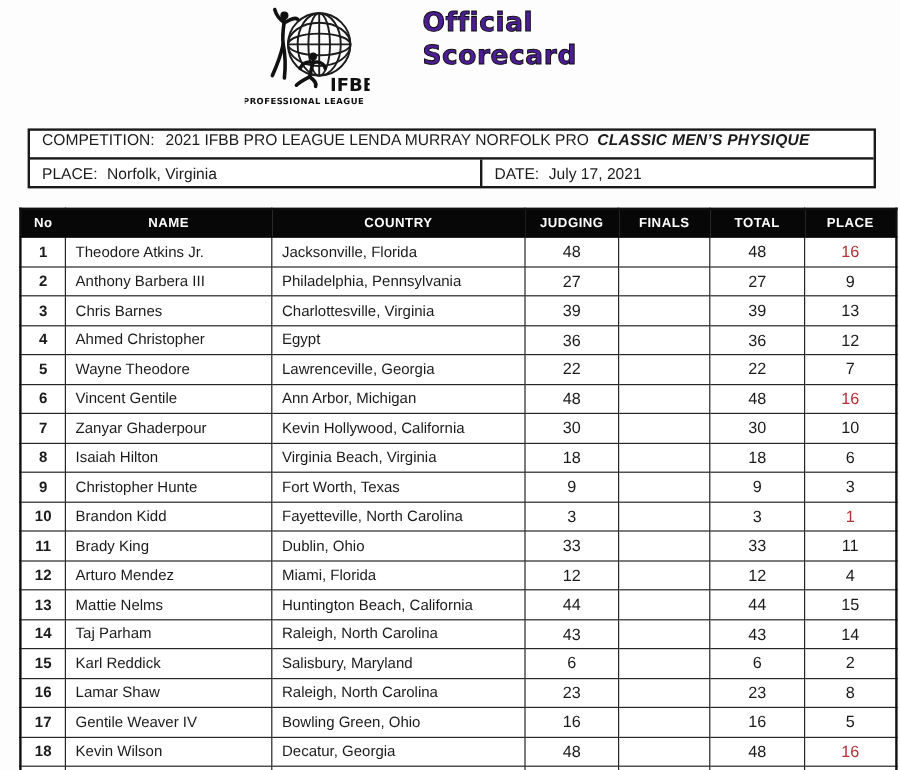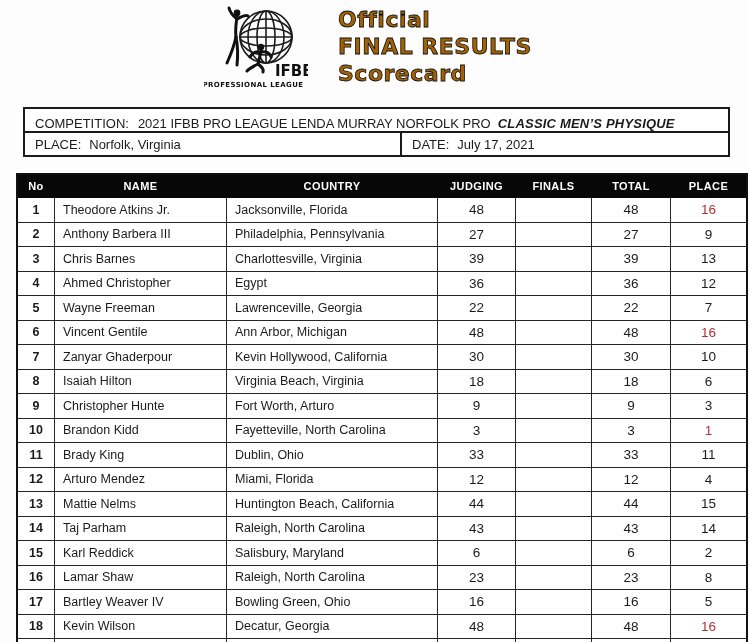--- a/index.html
+++ b/index.html
@@ -7,34 +7,34 @@
     width:750px; height:642px; overflow:hidden;
     background:#fdfdfd; color:#1b1b1b;
     font-family:"Liberation Sans", sans-serif;
     -webkit-font-smoothing:antialiased;
   }
   .page { position:relative; width:750px; height:642px; }
 
   
   .logo { position:absolute; left:204px; top:4px; width:104px; height:88px; }
   .title {
-    position:absolute; left:338px; top:6px;
+    position:absolute; left:352px; top:6px;
     font-family:"DejaVu Sans", sans-serif;
     font-weight:900; font-size:22px; line-height:27px;
-    letter-spacing:0.5px; color:#a16207;
+    letter-spacing:0.5px; color:#4c1d95;
     -webkit-text-stroke:0.8px #0c0c0c;
   }
 
   
   .info-box {
     position:absolute; left:23px; top:107px; width:707px;
     border:2px solid #1a1a1a; box-sizing:border-box;
     font-size:13px; background:#fff;
   }
-  .info-row { height:22px; display:flex; align-items:flex-end; }
+  .info-row { height:22px; display:flex; align-items:flex-start; }
   .info-row.top { border-bottom:2px solid #1a1a1a; padding-left:10px; }
   .info-row.bottom { padding:0; }
   .lbl { margin-right:9px; white-space:pre; }
   .division { font-weight:bold; font-style:italic; margin-left:7px; letter-spacing:0.2px; }
   .place-cell {
     width:377px; height:22px; border-right:2px solid #1a1a1a;
     display:flex; align-items:center; padding-left:10px; box-sizing:border-box;
   }
   .date-cell { flex:1; height:22px; display:flex; align-items:center; padding-left:10px; }
   .place-cell .lbl, .date-cell .lbl { margin-right:8px; }
@@ -102,21 +102,20 @@
         <path d="M54 60 C50 62 46 64 43 67" fill="none"></path>
         <path d="M54 60 C58 63 60 65 59 68" fill="none"></path>
       </g>
       <text x="71" y="72" font-family="DejaVu Sans, sans-serif" font-size="15" font-weight="bold" fill="#101010" text-anchor="start">IFBB</text>
       <text x="49" y="83" font-family="DejaVu Sans, sans-serif" font-size="7" font-weight="bold" fill="#101010" text-anchor="middle" letter-spacing="0.4">PROFESSIONAL LEAGUE</text>
     </svg>
   </div>
 
   <div class="title">
     <div>Official</div>
-    <div>FINAL RESULTS</div>
     <div>Scorecard</div>
   </div>
 
   <div class="info-box">
     <div class="info-row top">
       <span class="lbl">COMPETITION:</span>
       <span>2021 IFBB PRO LEAGUE LENDA MURRAY NORFOLK PRO</span>
       <span class="division">CLASSIC MEN’S PHYSIQUE</span>
     </div>
     <div class="info-row bottom">
@@ -175,21 +174,21 @@
           <td class="c-no">4</td>
           <td class="c-name">Ahmed Christopher</td>
           <td class="c-country">Egypt</td>
           <td class="c-judging">36</td>
           <td class="c-finals"></td>
           <td class="c-total">36</td>
           <td class="c-place">12</td>
         </tr>
         <tr>
           <td class="c-no">5</td>
-          <td class="c-name">Wayne Freeman</td>
+          <td class="c-name">Wayne Theodore</td>
           <td class="c-country">Lawrenceville, Georgia</td>
           <td class="c-judging">22</td>
           <td class="c-finals"></td>
           <td class="c-total">22</td>
           <td class="c-place">7</td>
         </tr>
         <tr>
           <td class="c-no">6</td>
           <td class="c-name">Vincent Gentile</td>
           <td class="c-country">Ann Arbor, Michigan</td>
@@ -212,21 +211,21 @@
           <td class="c-name">Isaiah Hilton</td>
           <td class="c-country">Virginia Beach, Virginia</td>
           <td class="c-judging">18</td>
           <td class="c-finals"></td>
           <td class="c-total">18</td>
           <td class="c-place">6</td>
         </tr>
         <tr>
           <td class="c-no">9</td>
           <td class="c-name">Christopher Hunte</td>
-          <td class="c-country">Fort Worth, Arturo</td>
+          <td class="c-country">Fort Worth, Texas</td>
           <td class="c-judging">9</td>
           <td class="c-finals"></td>
           <td class="c-total">9</td>
           <td class="c-place">3</td>
         </tr>
         <tr>
           <td class="c-no">10</td>
           <td class="c-name">Brandon Kidd</td>
           <td class="c-country">Fayetteville, North Carolina</td>
           <td class="c-judging">3</td>
@@ -283,21 +282,21 @@
           <td class="c-no">16</td>
           <td class="c-name">Lamar Shaw</td>
           <td class="c-country">Raleigh, North Carolina</td>
           <td class="c-judging">23</td>
           <td class="c-finals"></td>
           <td class="c-total">23</td>
           <td class="c-place">8</td>
         </tr>
         <tr>
           <td class="c-no">17</td>
-          <td class="c-name">Bartley Weaver IV</td>
+          <td class="c-name">Gentile Weaver IV</td>
           <td class="c-country">Bowling Green, Ohio</td>
           <td class="c-judging">16</td>
           <td class="c-finals"></td>
           <td class="c-total">16</td>
           <td class="c-place">5</td>
         </tr>
         <tr>
           <td class="c-no">18</td>
           <td class="c-name">Kevin Wilson</td>
           <td class="c-country">Decatur, Georgia</td>

